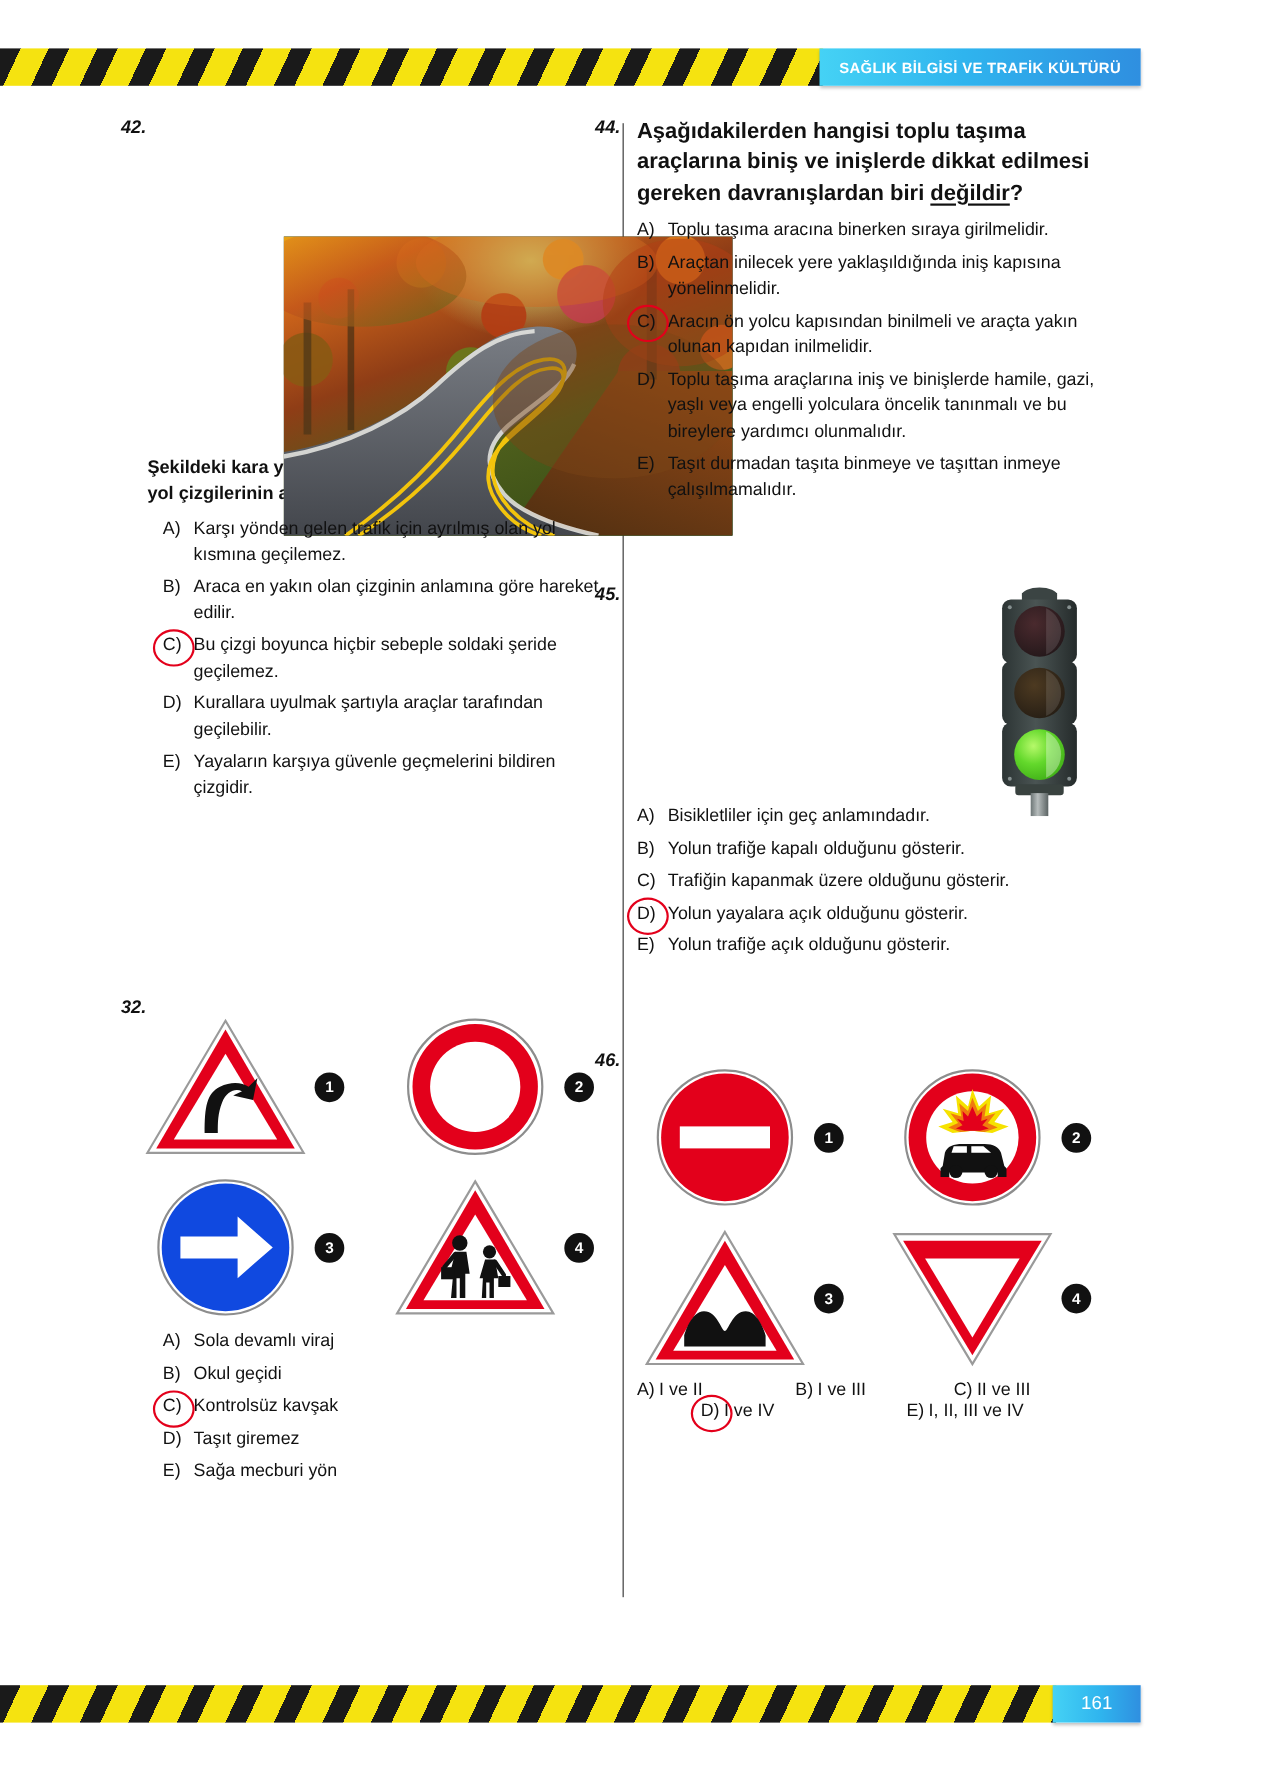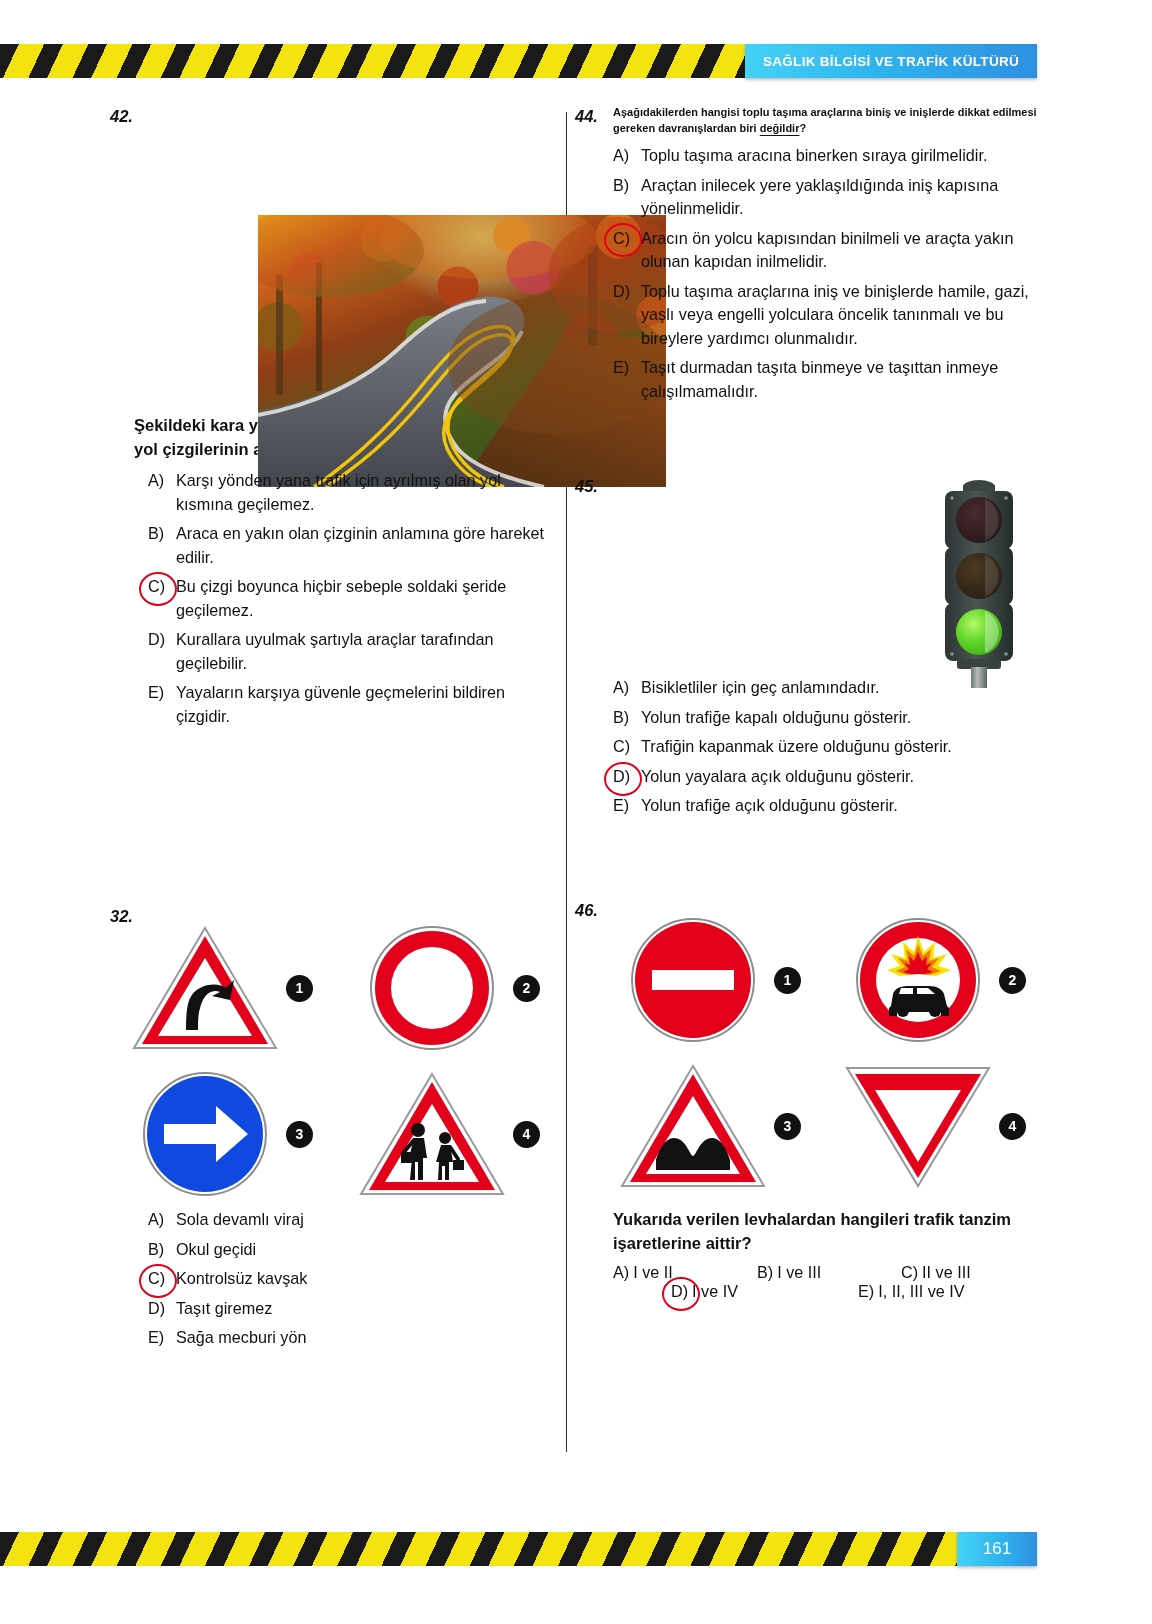--- a/index.html
+++ b/index.html
@@ -48,35 +48,35 @@
     width: 80px; height: 34px;
     background: linear-gradient(90deg, #45d2f5 0%, #2fb4ee 55%, #2f8fe0 100%);
     display: flex; align-items: center; justify-content: center;
     box-shadow: 0 2px 3px rgba(0,0,0,.25);
   }
   .footer-banner .txt { color: #fff; font-weight: normal; font-size: 17px; }
 
   
   .col { position: absolute; top: 105px; }
   .col-left  { left: 110px;  width: 450px; }
-  .col-right { left: 575px;  width: 470px; }
+  .col-right { left: 541px;  width: 470px; }
   .divider {
     position: absolute; left: 566px; top: 112px;
     width: 1px; height: 1340px; background: #2b2b2b;
   }
 
   
   .q { position: relative; margin-bottom: 10px; }
   .q-row { display: flex; align-items: flex-start; }
   .q-num {
     font-weight: bold; font-size: 16.5px;
     width: 38px; flex: 0 0 38px; line-height: 1.42; font-style: italic;
   }
   .q-stem {
-    font-weight: bold; font-size: 11px; line-height: 1.42;
+    font-weight: bold; font-size: 20px; line-height: 1.42;
     flex: 1;
   }
   .q-stem u { text-decoration: underline; text-underline-offset: 3px; }
 
   .opts { margin-top: 8px; }
   .opt {
     position: relative;
     display: flex; align-items: flex-start;
     font-size: 16.2px; line-height: 1.45;
     margin-bottom: 6px;
@@ -254,21 +254,21 @@
         </svg>
       </div>
 
       <div style="margin-top:286px;"></div>
 
       <div class="caption" style="margin-left:24px; margin-top:0;">Şekildeki kara yolu bölümünde yan yana ve devamlı yol çizgilerinin anlamı nedir?</div>
 
       <div class="opts indent-42">
         <div class="opt">
           <span class="lbl">A)</span>
-          <span class="txt">Karşı yönden yana trafik için ayrılmış olan yol kısmına geçilemez.</span>
+          <span class="txt">Karşı yönden gelen trafik için ayrılmış olan yol kısmına geçilemez.</span>
         </div>
         <div class="opt">
           <span class="lbl">B)</span>
           <span class="txt">Araca en yakın olan çizginin anlamına göre hareket edilir.</span>
         </div>
         <div class="opt circled">
           <span class="lbl">C)</span>
           <span class="txt">Bu çizgi boyunca hiçbir sebeple soldaki şeride geçilemez.</span>
         </div>
         <div class="opt">
@@ -529,21 +529,20 @@
         <div class="sign-cell">
           <svg width="150" height="132" viewBox="0 0 150 132">
             <path d="M4 8 L146 8 L75 126 Z" fill="#fff" stroke="#9a9a9a" stroke-width="2"></path>
             <path d="M12 14 L138 14 L75 118 Z" fill="#e3001b"></path>
             <path d="M32 30 L118 30 L75 102 Z" fill="#fff"></path>
           </svg>
           <span class="badge">4</span>
         </div>
       </div>
 
-      <div class="caption" style="margin-left:38px;">Yukarıda verilen levhalardan hangileri trafik tanzim işaretlerine aittir?</div>
 
       <div class="opts-grid3" style="margin-left:38px;">
         <div class="gopt">
           <span class="lbl">A)</span>
           <span class="txt">I ve II</span>
         </div>
         <div class="gopt">
           <span class="lbl">B)</span>
           <span class="txt">I ve III</span>
         </div>

